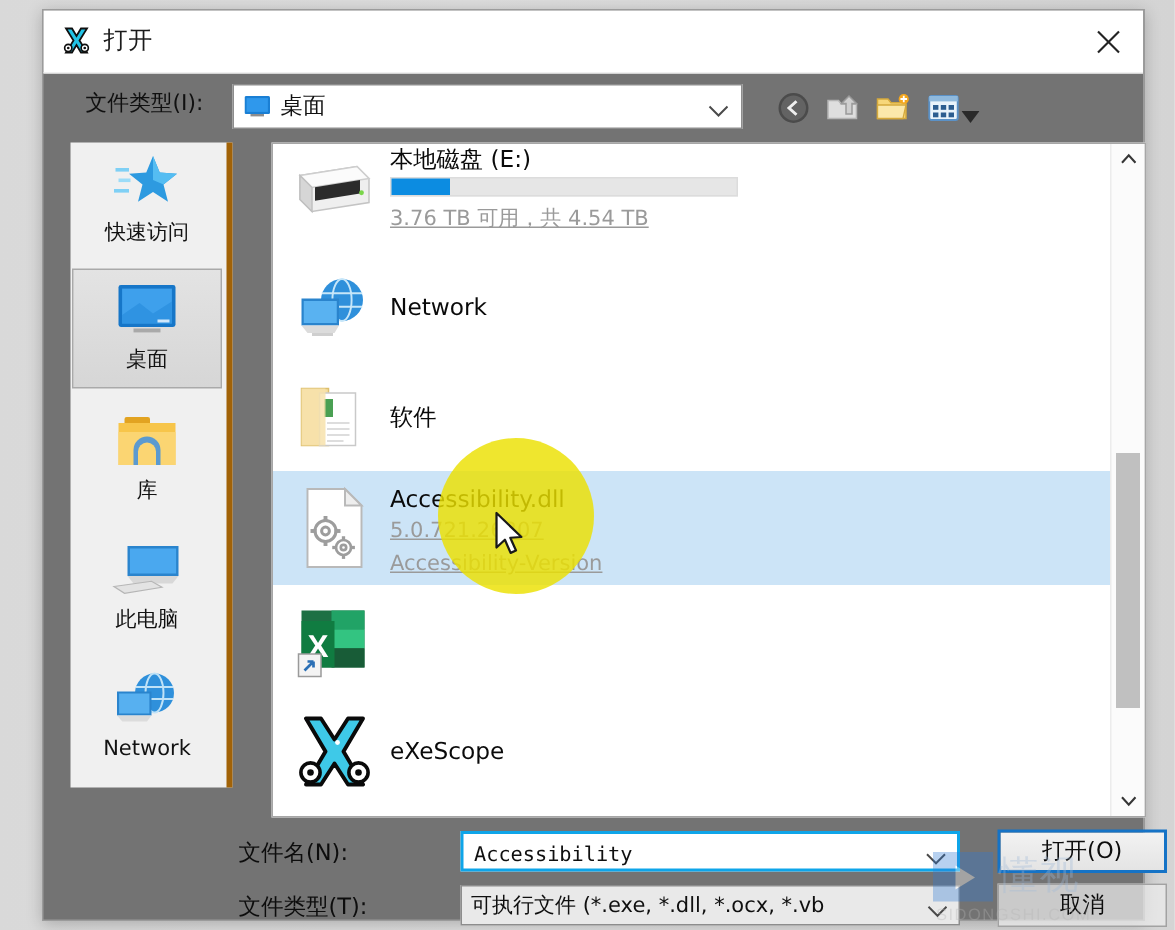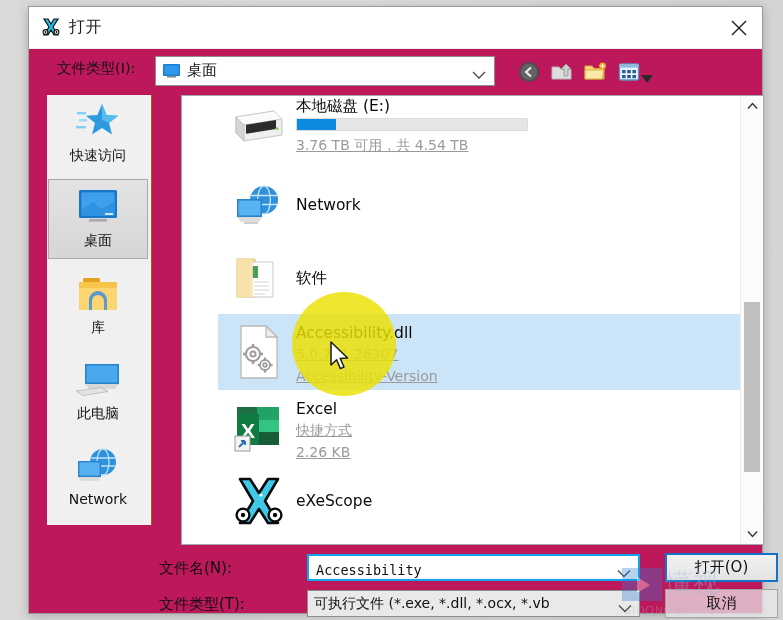--- a/index.html
+++ b/index.html
@@ -15,21 +15,21 @@
   .desktop-bg {
     position: absolute; inset: 0;
     background: linear-gradient(90deg,#d9d9d9 0%,#dddddd 40%,#d4d4d4 100%);
   }
 
   
   .dialog {
     position: absolute;
     left: 28px; top: 6px;
     width: 735px; height: 608px;
-    background: #be185d;
+    background: #737373;
     border: 1px solid #9b9b9b;
     box-shadow: 0 2px 10px rgba(0,0,0,.22);
     box-sizing: border-box;
   }
 
   
   .titlebar {
     position: absolute; left: 0; top: 0; right: 0; height: 41px;
     background: #ffffff;
     border-bottom: 1px solid #f0f0f0;
@@ -81,21 +81,21 @@
   .tb-up    { left: 521px; }
   .tb-new   { left: 554px; }
   .tb-views { left: 588px; }
   .tb-views-arrow { position: absolute; left: 612px; top: 62px; }
 
   
   .places {
     position: absolute; left: 18px; top: 88px;
     width: 104px; height: 430px;
     background: #f0f0f0;
-    border-right: 1px solid #a16207;
+    border-right: 4px solid #a16207;
   }
   .place {
     position: absolute; left: 1px; width: 100px; height: 80px;
     text-align: center; cursor: default;
     box-sizing: border-box;
   }
   .place.selected {
     background: linear-gradient(#e3e3e3,#d6d6d6);
     border: 1px solid #a9a9a9;
   }
@@ -110,21 +110,20 @@
     position: absolute; left: 152px; top: 88px;
     width: 583px - 0px; width: 583px; height: 450px;
     background: #ffffff;
     border: 1px solid #a6a6a6;
     box-sizing: border-box;
     overflow: hidden;
   }
   .listclip {
     position: absolute; left: 0; top: 0; right: 22px; bottom: 0;
     overflow: hidden;
-    margin-left: 36px;
   }
   .row {
     position: absolute; left: 0; width: 100%;
     box-sizing: border-box;
     cursor: default;
   }
   .row.selected { background: #cce4f7; }
   .row .ricon {
     position: absolute; left: 14px; top: 50%; transform: translateY(-50%);
     width: 54px; height: 54px;
@@ -509,25 +508,20 @@
               <rect x="4" y="5" width="42" height="38" fill="#1d7044"></rect>
               <rect x="24" y="5" width="22" height="12.6" fill="#21a366"></rect>
               <rect x="24" y="17.6" width="22" height="12.6" fill="#33c481"></rect>
               <rect x="24" y="30.2" width="22" height="12.8" fill="#185c37"></rect>
               <rect x="4" y="12" width="22" height="31" fill="#107c41"></rect>
               <text x="15" y="36" font-family="Liberation Sans, sans-serif" font-size="21" font-weight="bold" fill="#ffffff" text-anchor="middle">X</text>
               <rect x="2" y="34" width="15" height="15" fill="#f3f3f3" stroke="#9a9a9a" stroke-width="1"></rect>
               <path d="M6 45 L12 39 M12 39 L8 39 M12 39 L12 43" stroke="#2a6fb5" stroke-width="1.8" fill="none"></path>
             </svg>
           </span>
-          <div class="rtext">
-            <span class="rname" style="top:10px">Excel</span>
-            <span class="rsub" style="top:32px">快捷方式</span>
-            <span class="rsub" style="top:54px">2.26 KB</span>
-          </div>
         </div>
 
         <div class="row" style="top:370px;height:72px">
           <span class="ricon">
             <svg width="54" height="54" viewBox="0 0 54 54">
               <path d="M8 4 L18 4 L27 18 L36 4 L46 4 L33 26 L46 48 L36 48 L27 34 L18 48 L8 48 L21 26 Z" fill="#3ec9e8" stroke="#0a0a0a" stroke-width="2.6" stroke-linejoin="round"></path>
               <circle cx="11" cy="40" r="6.4" fill="#ffffff" stroke="#0a0a0a" stroke-width="2.4"></circle>
               <circle cx="43" cy="40" r="6.4" fill="#ffffff" stroke="#0a0a0a" stroke-width="2.4"></circle>
               <circle cx="11" cy="40" r="2.2" fill="#0a0a0a"></circle>
               <circle cx="43" cy="40" r="2.2" fill="#0a0a0a"></circle>

